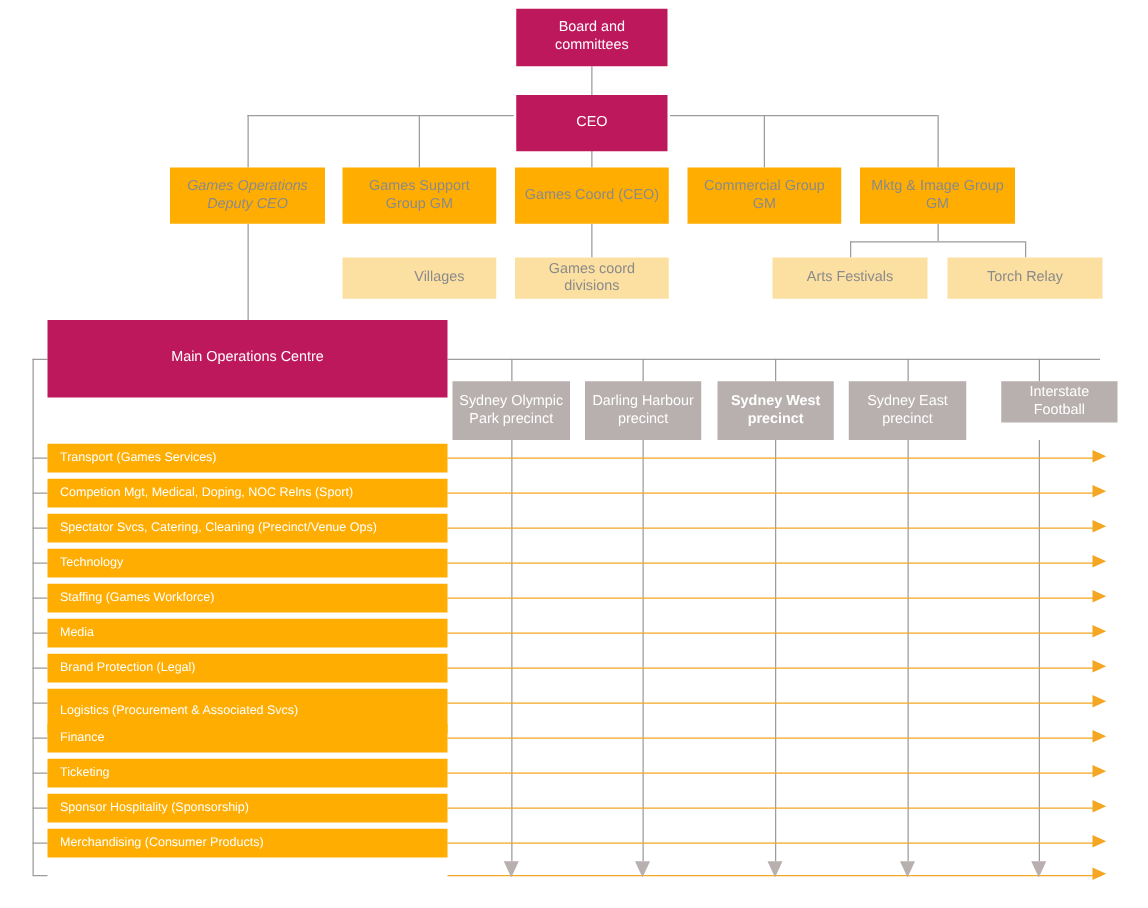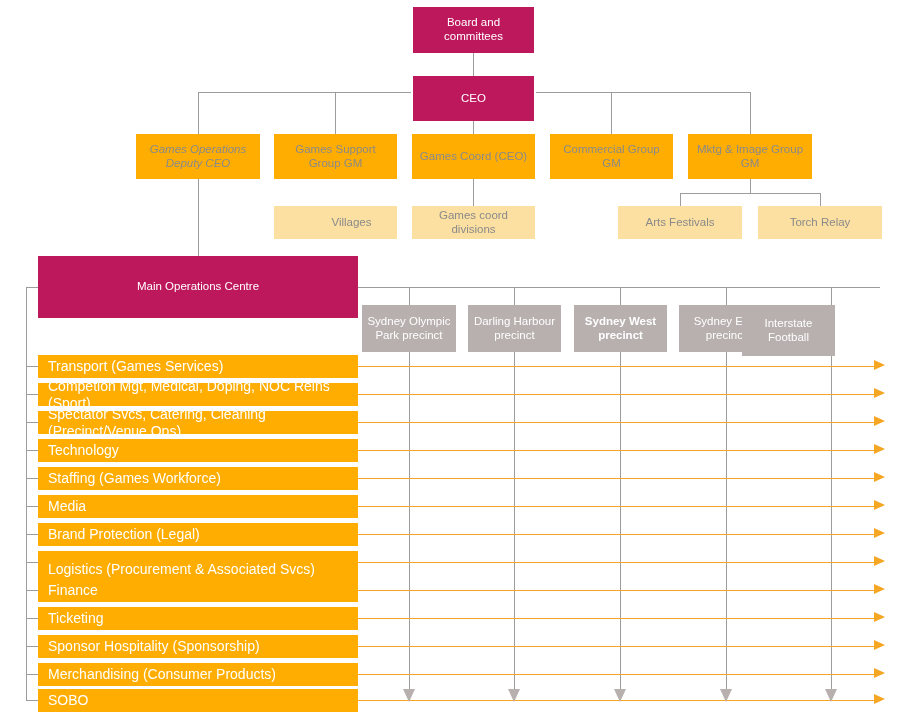--- a/index.html
+++ b/index.html
@@ -24,21 +24,21 @@
   }
   .box .lbl{display:block;width:100%;padding:0 4px;}
 
   .box.orange{background:#be185d;color:#ffffff;font-size:11.5px;}
   .box.orange-gray{background:#FFAD00;color:#8a8a8a;font-size:11.5px;}
   .box.cream{background:#FCE0A2;color:#8a8a8a;font-size:11.5px;}
   .box.gray{background:#B8AFAF;color:#ffffff;font-size:11.5px;}
 
   
   .box.row{
-    background:#FFAD00;color:#ffffff;font-size:14px;
+    background:#FFAD00;color:#ffffff;font-size:10px;
     justify-content:flex-start;text-align:left;
   }
   .box.row .lbl{padding-left:10px;}
 
   
   .ln{position:absolute;background:#9c9c9c;z-index:1;}
   .ln.h{height:1px;}
   .ln.v{width:1px;}
 
   .oln{position:absolute;background:#F5A623;z-index:1;}
@@ -141,21 +141,21 @@
   </div>
   <div class="box gray" style="left:468px;top:305px;width:93px;height:47px;">
     <span class="lbl">Darling Harbour precinct</span>
   </div>
   <div class="box gray" style="left:574px;top:305px;width:93px;height:47px;font-weight:bold;">
     <span class="lbl">Sydney West precinct</span>
   </div>
   <div class="box gray" style="left:679px;top:305px;width:94px;height:47px;">
     <span class="lbl">Sydney East precinct</span>
   </div>
-  <div class="box gray" style="left:742px;top:305px;width:93px;height:51px;">
+  <div class="box gray" style="left:801px;top:305px;width:93px;height:33px;">
     <span class="lbl">Interstate Football</span>
   </div>
 
   <div class="ln v" style="left:409px;top:352px;height:337px;"></div>
   <div class="ln v" style="left:514px;top:352px;height:337px;"></div>
   <div class="ln v" style="left:620px;top:352px;height:337px;"></div>
   <div class="ln v" style="left:726px;top:352px;height:337px;"></div>
   <div class="ln v" style="left:831px;top:352px;height:337px;"></div>
 
   <div class="arrow-d" style="left:403px;top:689px;"></div>
@@ -242,19 +242,16 @@
   <div class="arrow-r" style="left:874px;top:640px;"></div>
 
   <div class="ln h" style="left:26px;top:674px;width:12px;"></div>
   <div class="box row" style="left:38px;top:663px;width:320px;height:23px;">
     <span class="lbl">Merchandising (Consumer Products)</span>
   </div>
   <div class="oln h" style="left:358px;top:674px;width:518px;"></div>
   <div class="arrow-r" style="left:874px;top:668px;"></div>
 
   <div class="ln h" style="left:26px;top:700px;width:12px;"></div>
-  <div class="box row" style="left:38px;top:689px;width:320px;height:23px;">
-    <span class="lbl">SOBO</span>
-  </div>
   <div class="oln h" style="left:358px;top:700px;width:518px;"></div>
   <div class="arrow-r" style="left:874px;top:694px;"></div>
 
 </div>
 
 </body></html>

